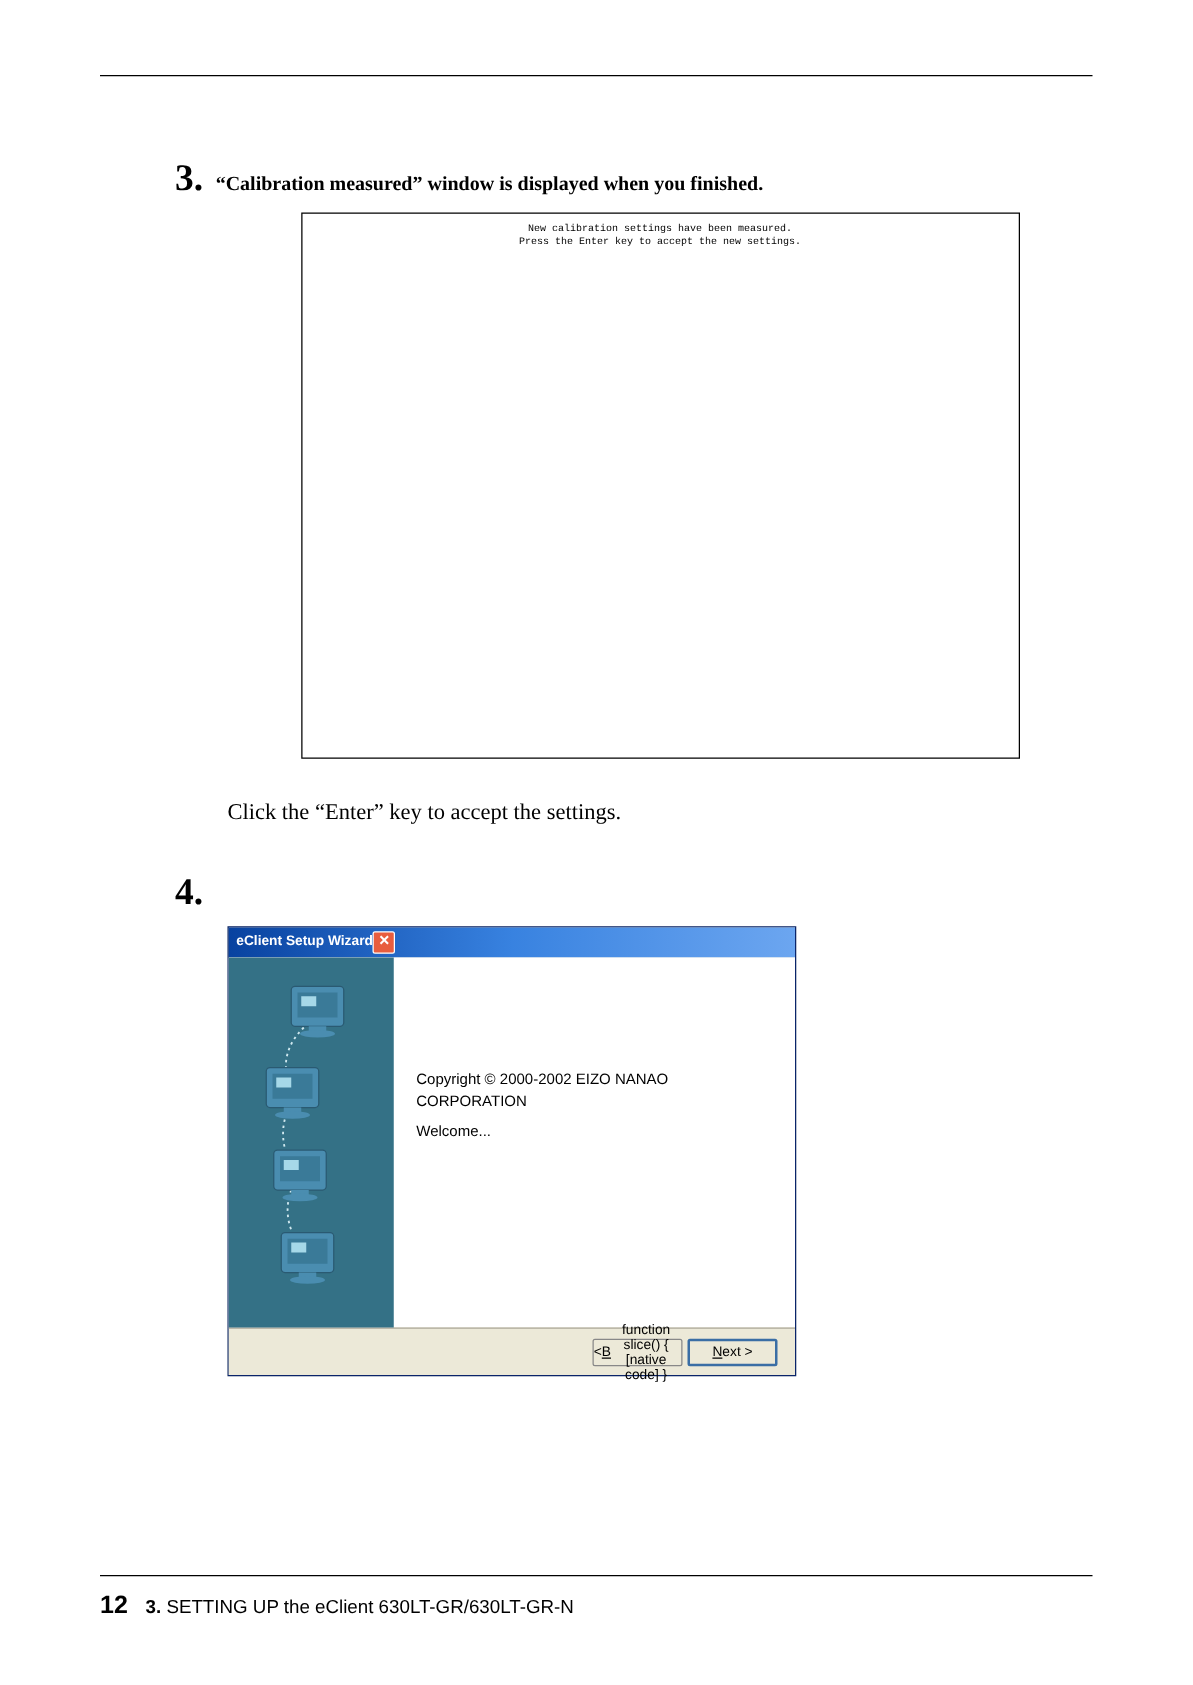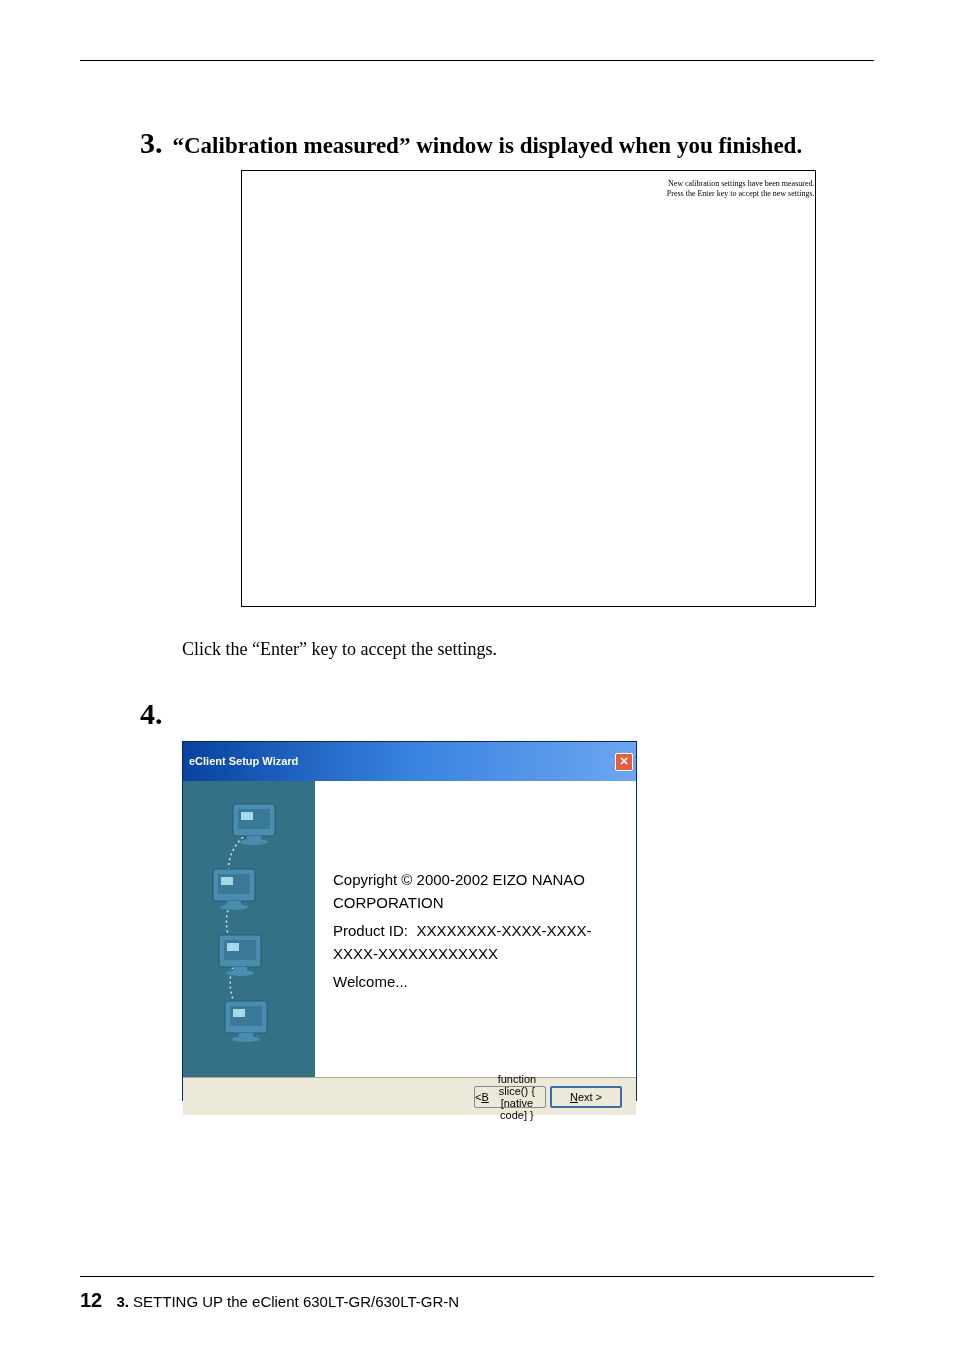--- a/index.html
+++ b/index.html
@@ -24,62 +24,62 @@
       align-items: baseline;
       margin-bottom: 10px;
     }
     .step-num {
       font-size: 30px;
       font-weight: bold;
       font-family: Georgia, serif;
       margin-right: 10px;
     }
     .step-title {
-      font-size: 23px;
+      font-size: 16px;
       font-weight: bold;
     }
     .step-body {
       margin-left: 42px;
       font-size: 18px;
       line-height: 1.4;
     }
     .calib-window {
       width: 575px;
       height: 437px;
       border: 1px solid #000;
       margin: 8px auto 30px auto;
       background: #fff;
       padding-top: 8px;
     }
     .calib-text {
-      text-align: right;
-      font-family: Liberation Serif, serif;
+      text-align: center;
+      font-family: Liberation Mono, monospace;
       font-size: 8px;
       line-height: 1.3;
       color: #000;
     }
     .step4 {
       margin-top: 35px;
     }
     .wizard {
       width: 455px;
       height: 360px;
       margin-top: 10px;
       background: #ece9d8;
       border: 1px solid #0a246a;
       font-family: Tahoma, Arial, sans-serif;
     }
     .wizard-titlebar {
-      height: 39px;
+      height: 24px;
       background: linear-gradient(to right, #0a246a, #3a6ea5, #a6caf0);
       background: linear-gradient(to bottom, #2a6fd6 0%, #1a4fb8 50%, #0a246a 100%);
       background: linear-gradient(to right, #0842a0 0%, #3882e0 50%, #6ca6f0 100%);
       display: flex;
       align-items: center;
-      justify-content: space-between;
+      justify-content: flex-start;
       padding: 0 3px 0 6px;
     }
     .wizard-title {
       color: #fff;
       font-size: 11px;
       font-weight: bold;
       font-family: Tahoma, sans-serif;
     }
     .wizard-close {
       width: 18px;
@@ -108,21 +108,21 @@
     }
     .wizard-sidebar svg {
       position: absolute;
       top: 8px;
       left: 0;
     }
     .wizard-content {
       flex: 1;
       padding: 88px 18px 6px 18px;
       font-family: Tahoma, sans-serif;
-      font-size: 15px;
+      font-size: 12px;
       color: #000;
       line-height: 1.5;
     }
     .wizard-content p {
       margin-bottom: 6px;
     }
     .wizard-footer {
       height: 38px;
       border-top: 1px solid #aca899;
       background: #ece9d8;
@@ -146,21 +146,21 @@
     }
     .wizard-btn.next {
       border: 2px solid #3a6ea5;
       font-weight: normal;
     }
     .wizard-btn .ul {
       text-decoration: underline;
     }
     .footer {
       position: absolute;
-      bottom: 36px;
+      bottom: 52px;
       left: 80px;
       right: 80px;
     }
     .footer-rule {
       border-top: 1.5px solid #000;
       margin-bottom: 12px;
     }
     .footer-text {
       font-family: Arial, sans-serif;
       font-size: 15px;
@@ -242,23 +242,20 @@
               <rect x="0" y="0" width="42" height="32" rx="3" fill="#4a8db0" stroke="#2a5a72" stroke-width="1"></rect>
               <rect x="5" y="5" width="32" height="20" fill="#3a7a98"></rect>
               <rect x="8" y="8" width="12" height="8" fill="#a6d8e8"></rect>
               <rect x="14" y="32" width="14" height="4" fill="#4a8db0"></rect>
               <ellipse cx="21" cy="38" rx="14" ry="3" fill="#4a8db0"></ellipse>
             </g>
           </svg>
         </div>
         <div class="wizard-content">
           <p>Copyright © 2000-2002 EIZO NANAO CORPORATION</p>
-          <p>
-            <span>Product ID:</span>&nbsp;&nbsp;<span>XXXXXXXX-XXXX-XXXX-XXXX-XXXXXXXXXXXX</span>
-          </p>
           <p>Welcome...</p>
         </div>
       </div>
       <div class="wizard-footer">
         <button class="wizard-btn">&lt; <span class="ul">B</span><span>function slice() { [native code] }</span></button>
         <button class="wizard-btn next">
             <span class="ul">N</span>
             <span>ext &gt;</span>
           </button>
       </div>

